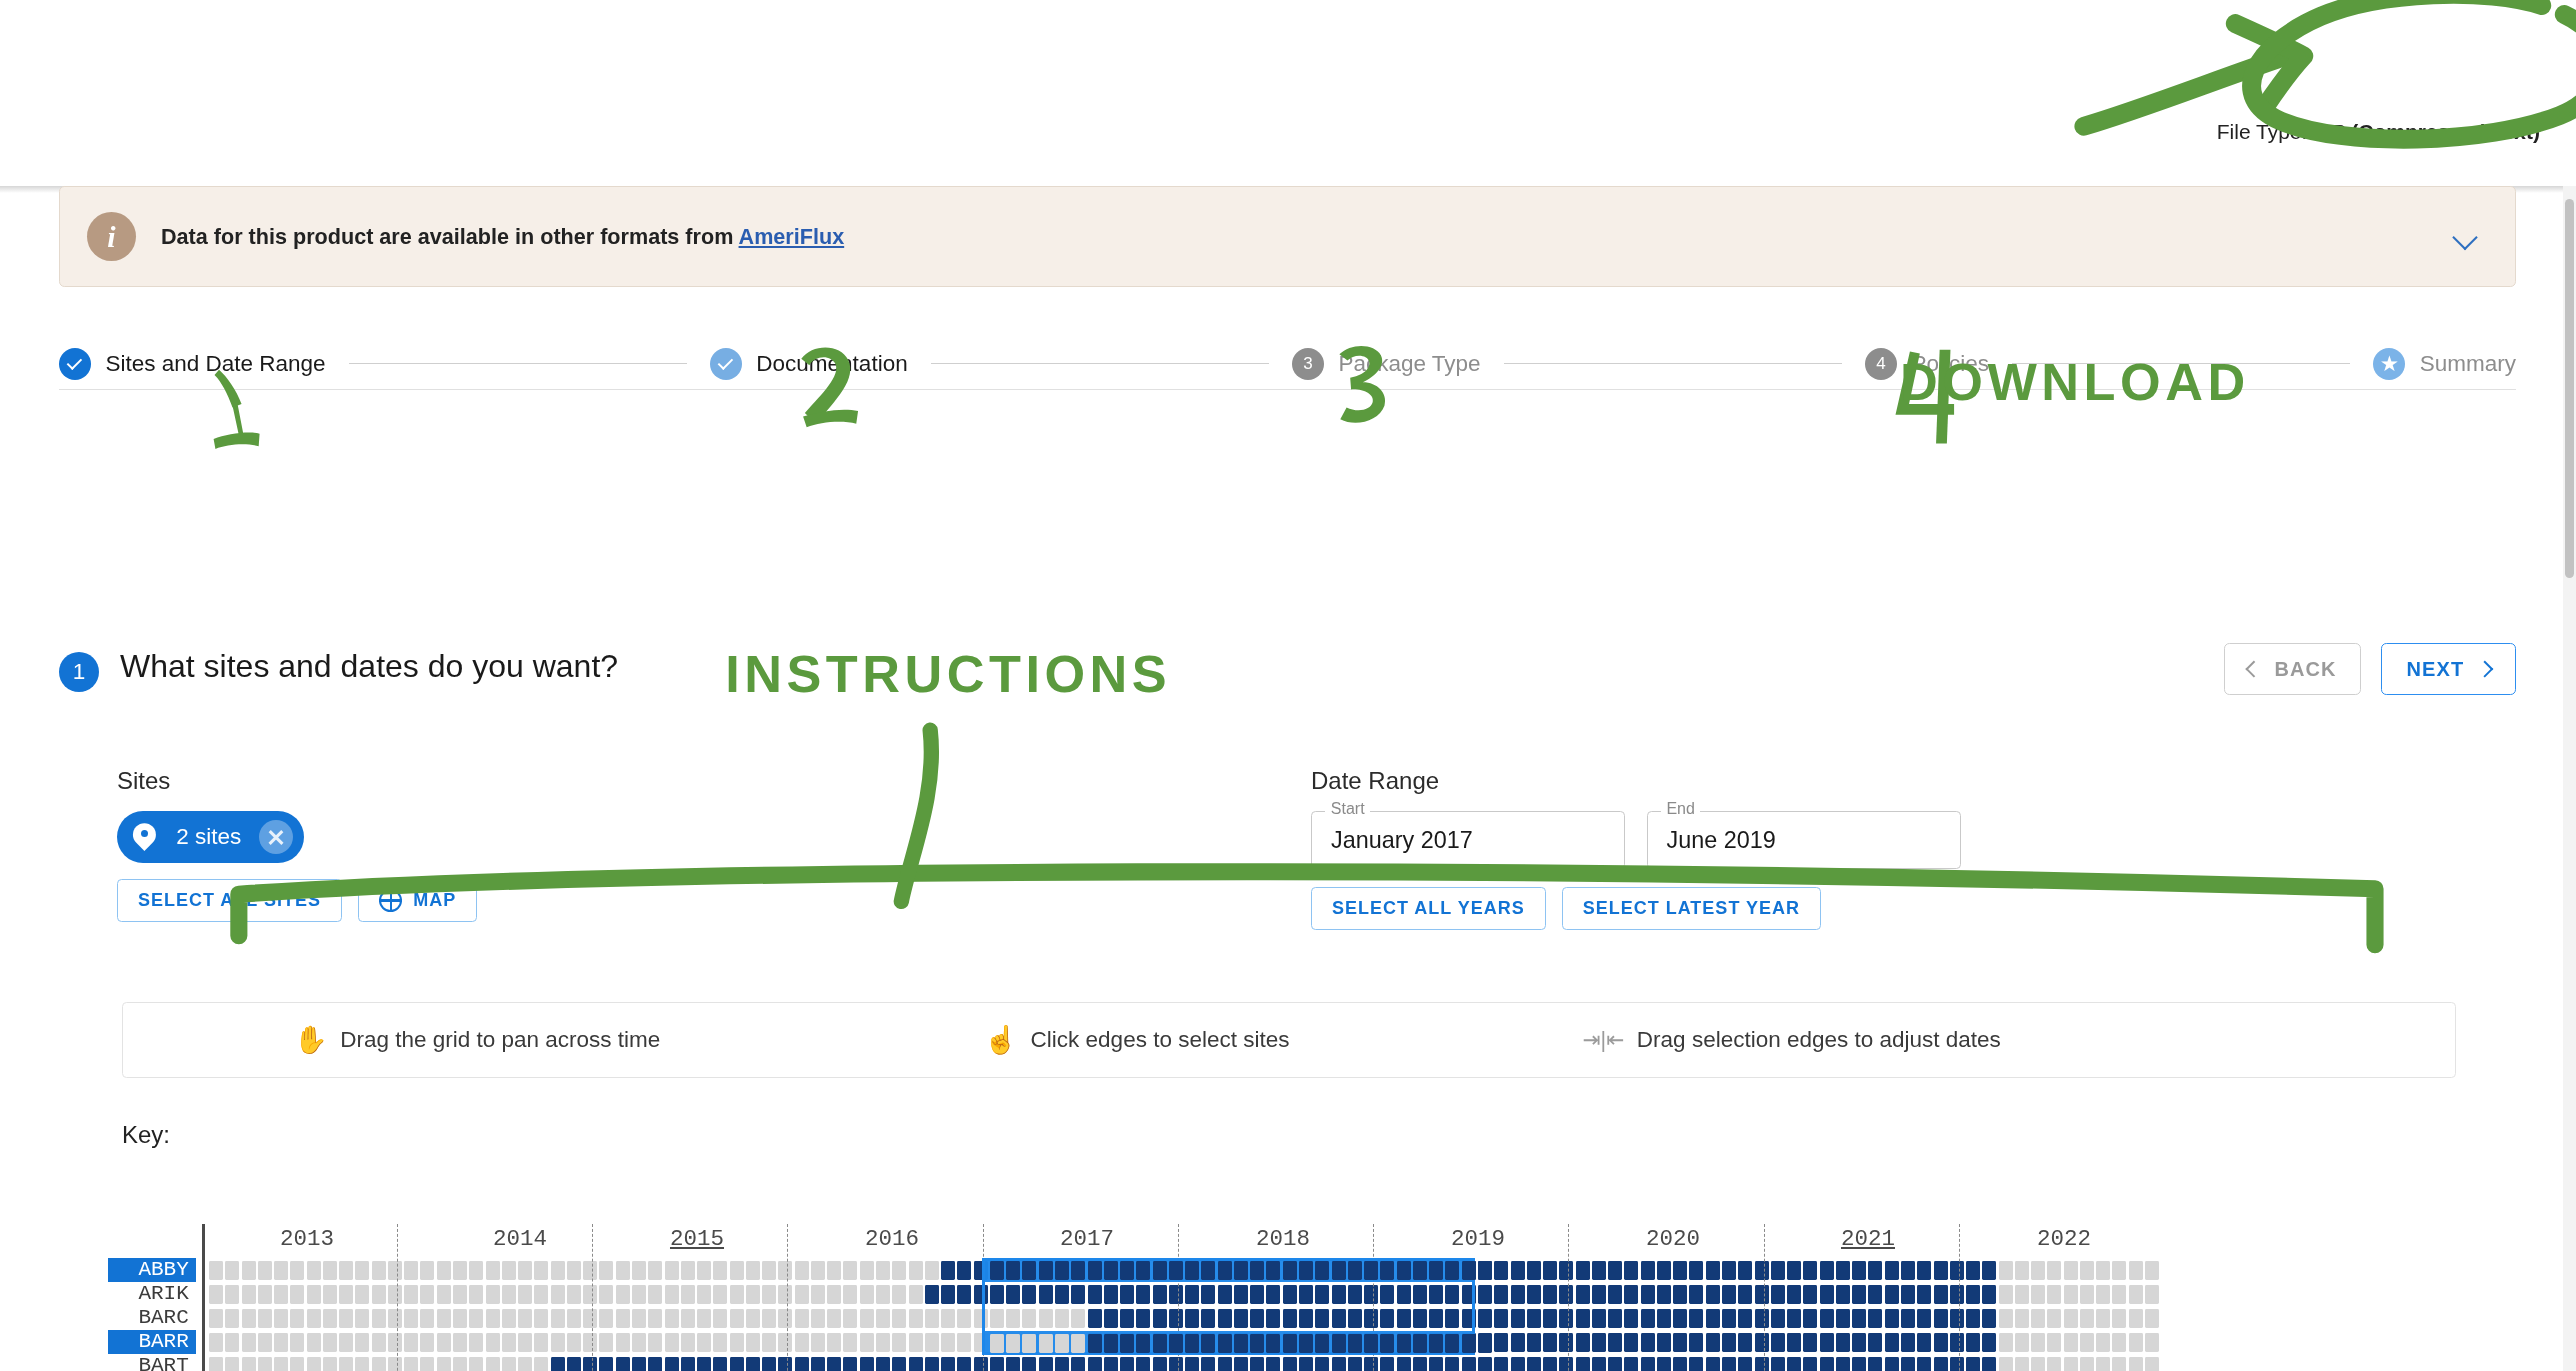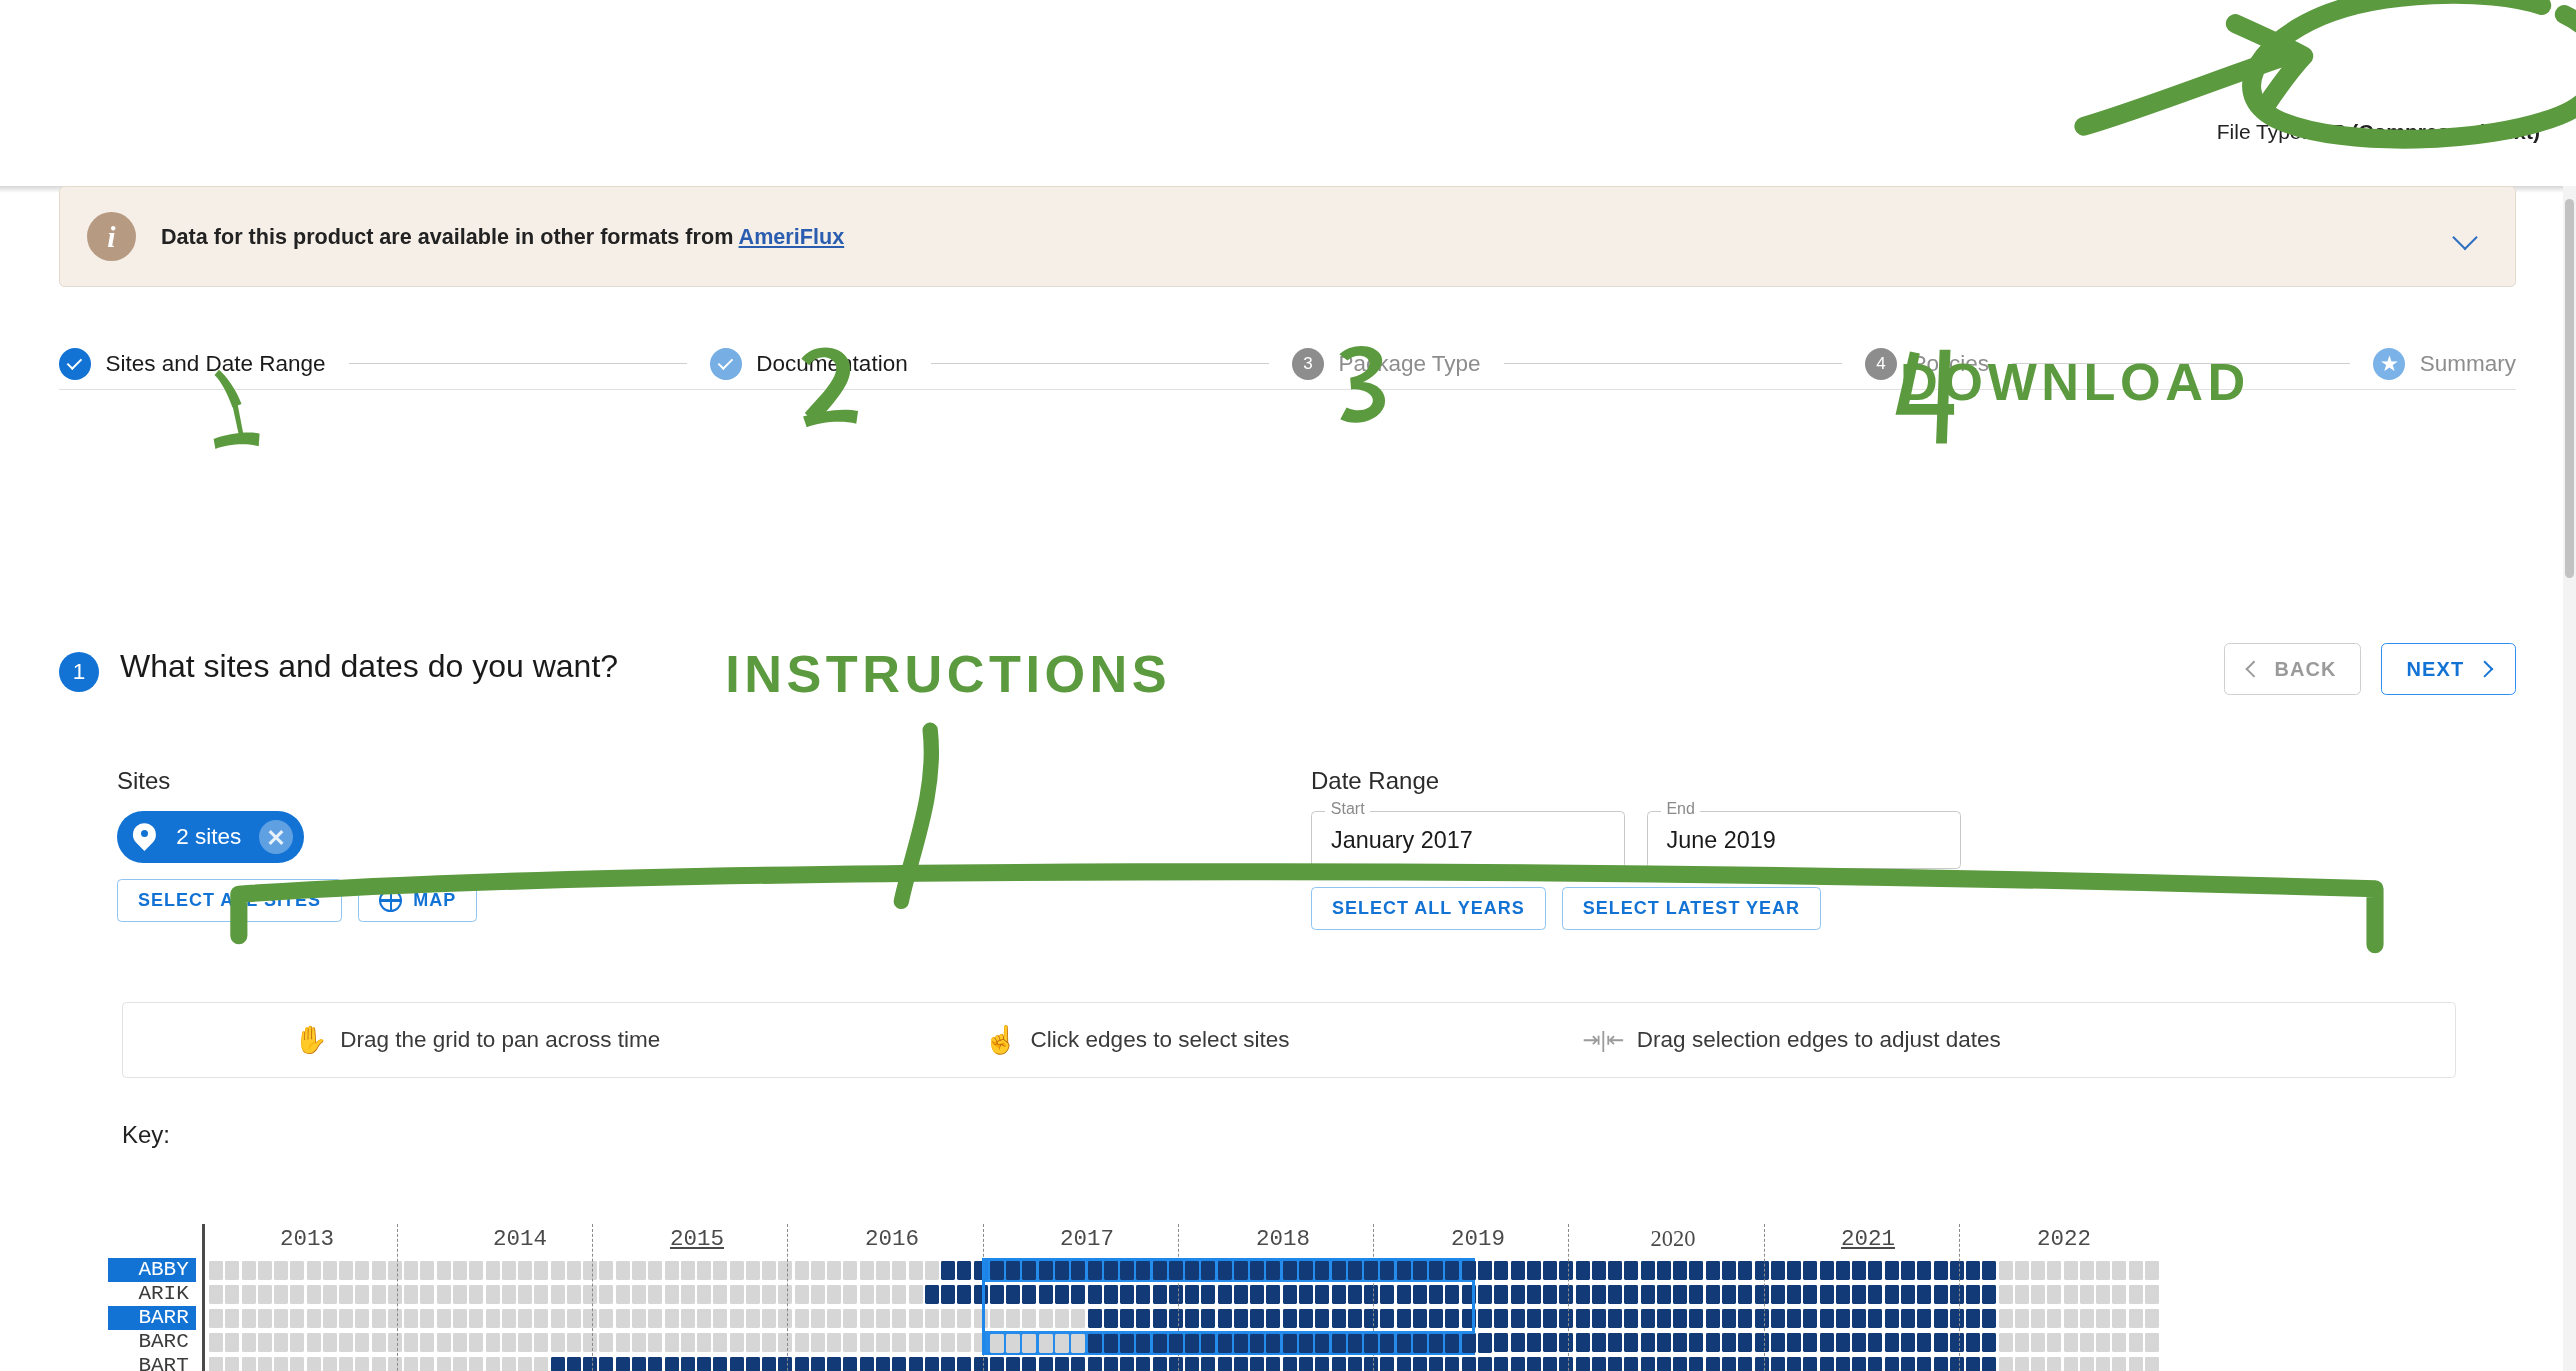--- a/index.html
+++ b/index.html
@@ -404,21 +404,21 @@
     <div class="grid-area">
       <div class="axis-line"></div>
       <div class="year-head">
           <div class="year-lbl" style="left: 199px;">2013</div>
           <div class="year-lbl" style="left: 412px;">2014</div>
           <div class="year-lbl" style="left: 589px; text-decoration: underline;">2015</div>
           <div class="year-lbl" style="left: 784px;">2016</div>
           <div class="year-lbl" style="left: 979px;">2017</div>
           <div class="year-lbl" style="left: 1175px;">2018</div>
           <div class="year-lbl" style="left: 1370px;">2019</div>
-          <div class="year-lbl" style="left: 1565px; font-family: Liberation Serif, serif;">2020</div>
+          <div class="year-lbl" style="left: 1565px;">2020</div>
           <div class="year-lbl" style="left: 1760px; text-decoration: underline;">2021</div>
           <div class="year-lbl" style="left: 1956px;">2022</div>
         </div>
       <div class="rows">
           <div class="grow">
             <div class="rlabel sel">ABBY</div>
             <div class="cells">
               <div class="cell c-no" style="left: 0px;"></div>
               <div class="cell c-no" style="left: 16.3px;"></div>
               <div class="cell c-no" style="left: 33px;"></div>
@@ -660,21 +660,21 @@
               <div class="cell c-no" style="left: 1838px;"></div>
               <div class="cell c-no" style="left: 1855px;"></div>
               <div class="cell c-no" style="left: 1871px;"></div>
               <div class="cell c-no" style="left: 1887px;"></div>
               <div class="cell c-no" style="left: 1903px;"></div>
               <div class="cell c-no" style="left: 1920px;"></div>
               <div class="cell c-no" style="left: 1936px;"></div>
             </div>
           </div>
           <div class="grow">
-            <div class="rlabel sel">BARR</div>
+            <div class="rlabel">BARC</div>
             <div class="cells">
               <div class="cell c-no" style="left: 0px;"></div>
               <div class="cell c-no" style="left: 16.3px;"></div>
               <div class="cell c-no" style="left: 33px;"></div>
               <div class="cell c-no" style="left: 49px;"></div>
               <div class="cell c-no" style="left: 65px;"></div>
               <div class="cell c-no" style="left: 81px;"></div>
               <div class="cell c-no" style="left: 98px;"></div>
               <div class="cell c-no" style="left: 114px;"></div>
               <div class="cell c-no" style="left: 130px;"></div>
@@ -785,21 +785,21 @@
               <div class="cell c-no" style="left: 1838px;"></div>
               <div class="cell c-no" style="left: 1855px;"></div>
               <div class="cell c-no" style="left: 1871px;"></div>
               <div class="cell c-no" style="left: 1887px;"></div>
               <div class="cell c-no" style="left: 1903px;"></div>
               <div class="cell c-no" style="left: 1920px;"></div>
               <div class="cell c-no" style="left: 1936px;"></div>
             </div>
           </div>
           <div class="grow">
-            <div class="rlabel">BARC</div>
+            <div class="rlabel sel">BARR</div>
             <div class="cells">
               <div class="cell c-no" style="left: 0px;"></div>
               <div class="cell c-no" style="left: 16.3px;"></div>
               <div class="cell c-no" style="left: 33px;"></div>
               <div class="cell c-no" style="left: 49px;"></div>
               <div class="cell c-no" style="left: 65px;"></div>
               <div class="cell c-no" style="left: 81px;"></div>
               <div class="cell c-no" style="left: 98px;"></div>
               <div class="cell c-no" style="left: 114px;"></div>
               <div class="cell c-no" style="left: 130px;"></div>

